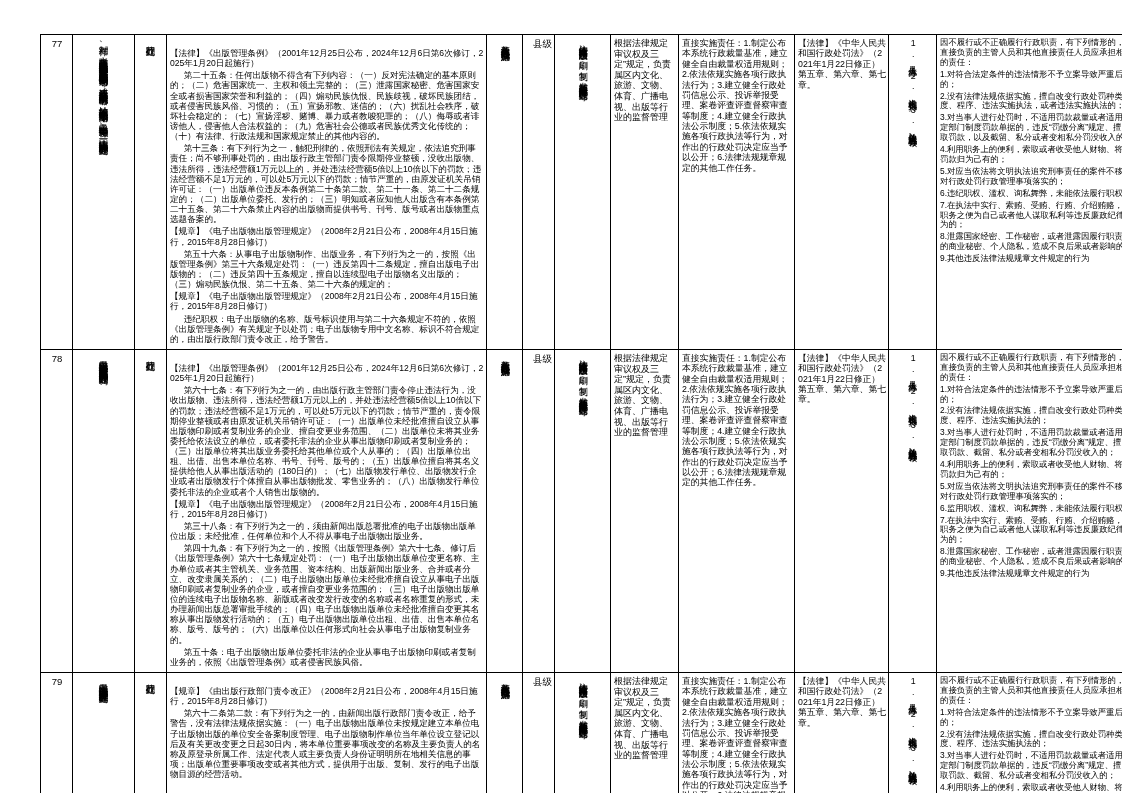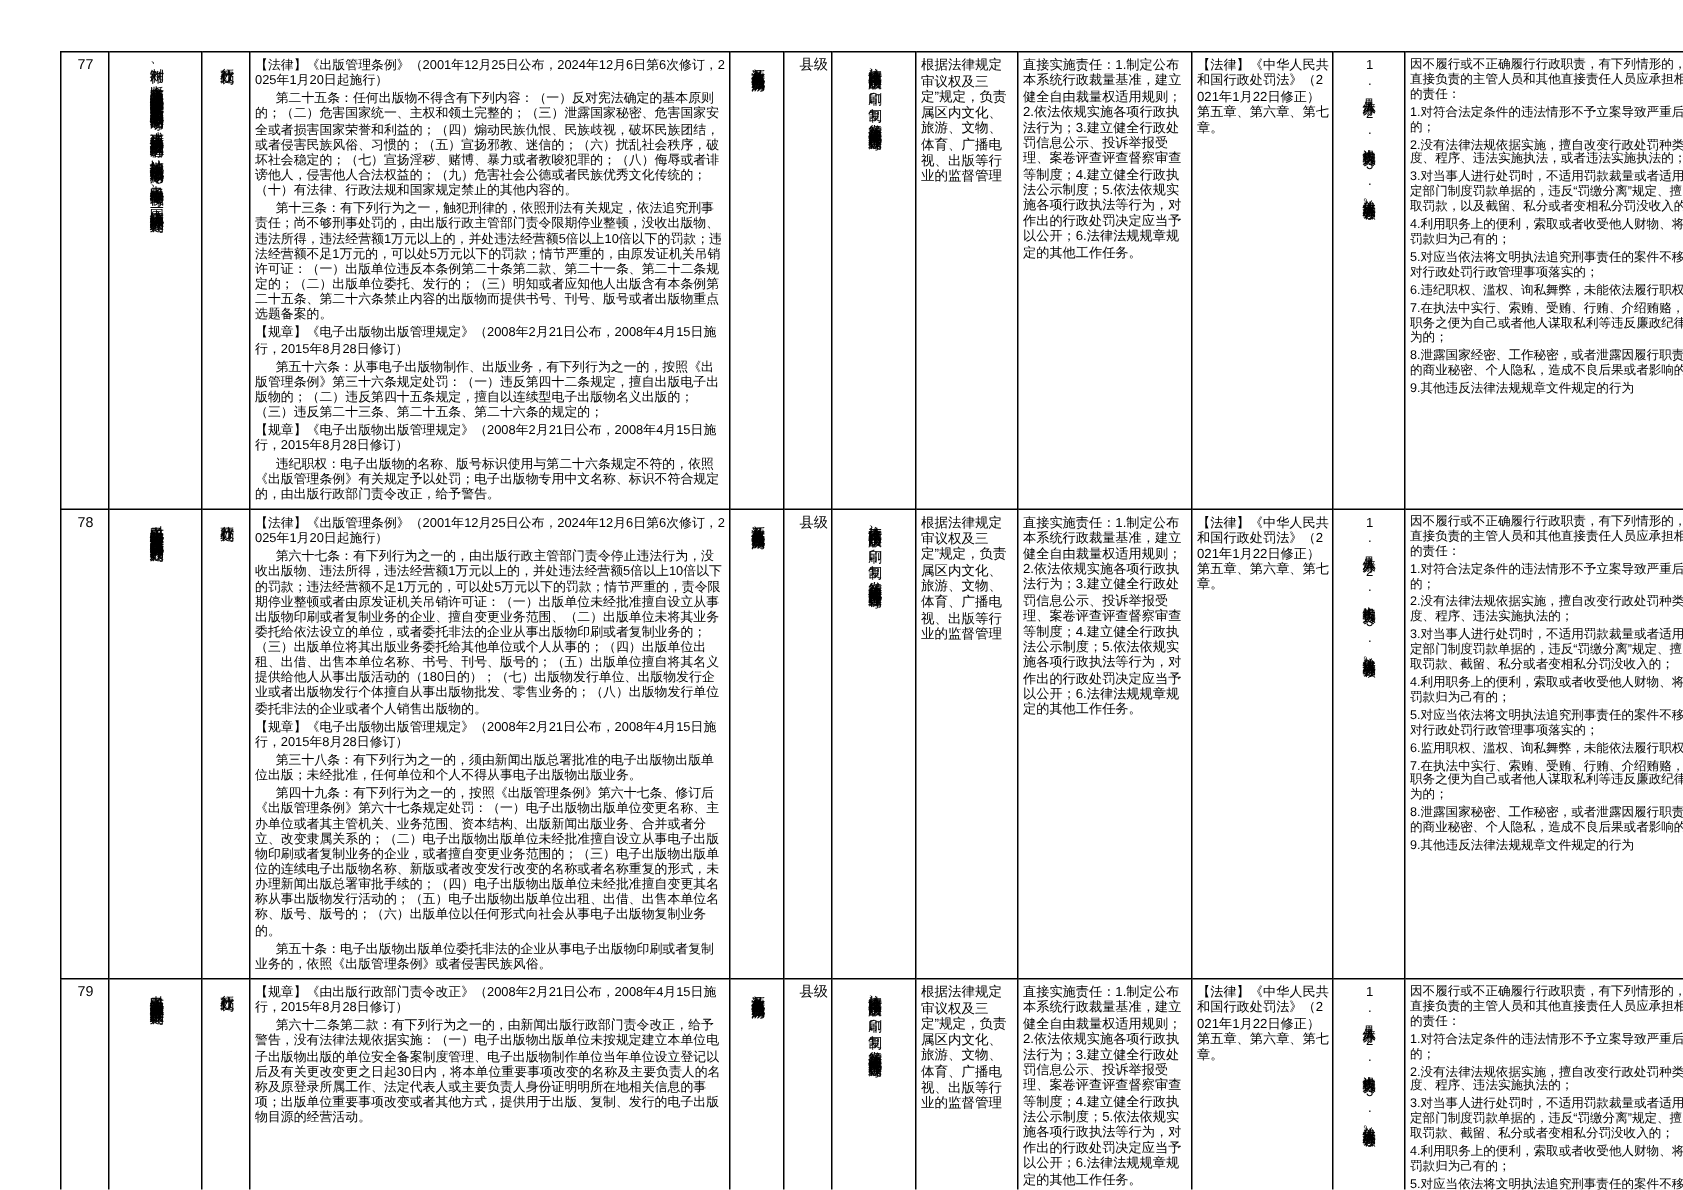--- a/index.html
+++ b/index.html
@@ -63,21 +63,21 @@
   }
   .vwrap.mid { align-items: center; }
   .c-name .vtext { max-height: 230px; }
   .c-type .vtext { max-height: 120px; }
   .c-org .vtext  { max-height: 200px; }
   .c-item .vtext { max-height: 230px; }
   .c-resp .vtext { max-height: 230px; }
 
   .para { margin: 0 0 2px 0; text-indent: 0; }
   .para.ind { text-indent: 1.6em; }
-  .blk { margin-bottom: 1px; }
+  .blk { margin-bottom: 1px; margin-top: 10px; }
 </style>
 </head>
 <body>
 
 <div class="page">
   <table class="matrix">
     <tbody>
 
       <tr>
         <td class="c-no">77</td>
@@ -90,21 +90,21 @@
           <div class="vwrap mid">
               <span class="vtext">行政处罚</span>
             </div>
         </td>
         <td class="c-basis">
           <div class="blk">
             <p class="para">【法律】《出版管理条例》（2001年12月25日公布，2024年12月6日第6次修订，2025年1月20日起施行）</p>
             <p class="para ind">第二十五条：任何出版物不得含有下列内容：（一）反对宪法确定的基本原则的；（二）危害国家统一、主权和领土完整的；（三）泄露国家秘密、危害国家安全或者损害国家荣誉和利益的；（四）煽动民族仇恨、民族歧视，破坏民族团结，或者侵害民族风俗、习惯的；（五）宣扬邪教、迷信的；（六）扰乱社会秩序，破坏社会稳定的；（七）宣扬淫秽、赌博、暴力或者教唆犯罪的；（八）侮辱或者诽谤他人，侵害他人合法权益的；（九）危害社会公德或者民族优秀文化传统的；（十）有法律、行政法规和国家规定禁止的其他内容的。</p>
             <p class="para ind">第十三条：有下列行为之一，触犯刑律的，依照刑法有关规定，依法追究刑事责任；尚不够刑事处罚的，由出版行政主管部门责令限期停业整顿，没收出版物、违法所得，违法经营额1万元以上的，并处违法经营额5倍以上10倍以下的罚款；违法经营额不足1万元的，可以处5万元以下的罚款；情节严重的，由原发证机关吊销许可证：（一）出版单位违反本条例第二十条第二款、第二十一条、第二十二条规定的；（二）出版单位委托、发行的；（三）明知或者应知他人出版含有本条例第二十五条、第二十六条禁止内容的出版物而提供书号、刊号、版号或者出版物重点选题备案的。</p>
             <p class="para">【规章】《电子出版物出版管理规定》（2008年2月21日公布，2008年4月15日施行，2015年8月28日修订）</p>
-            <p class="para ind">第五十六条：从事电子出版物制作、出版业务，有下列行为之一的，按照《出版管理条例》第三十六条规定处罚：（一）违反第四十二条规定，擅自出版电子出版物的；（二）违反第四十五条规定，擅自以连续型电子出版物名义出版的；（三）违反第二十三条、第二十五条、第二十六条的规定的；</p>
+            <p class="para ind">第五十六条：从事电子出版物制作、出版业务，有下列行为之一的，按照《出版管理条例》第三十六条规定处罚：（一）违反第四十二条规定，擅自出版电子出版物的；（二）违反第四十五条规定，擅自以连续型电子出版物名义出版的；（三）煽动民族仇恨、第二十五条、第二十六条的规定的；</p>
             <p class="para">【规章】《电子出版物出版管理规定》（2008年2月21日公布，2008年4月15日施行，2015年8月28日修订）</p>
             <p class="para ind">违纪职权：电子出版物的名称、版号标识使用与第二十六条规定不符的，依照《出版管理条例》有关规定予以处罚；电子出版物专用中文名称、标识不符合规定的，由出版行政部门责令改正，给予警告。</p>
           </div>
         </td>
         <td class="c-org">
           <div class="vwrap mid">
               <span class="vtext">新源县文化体育广播电视和旅游局</span>
             </div>
         </td>
         <td class="c-level">县级</td>

